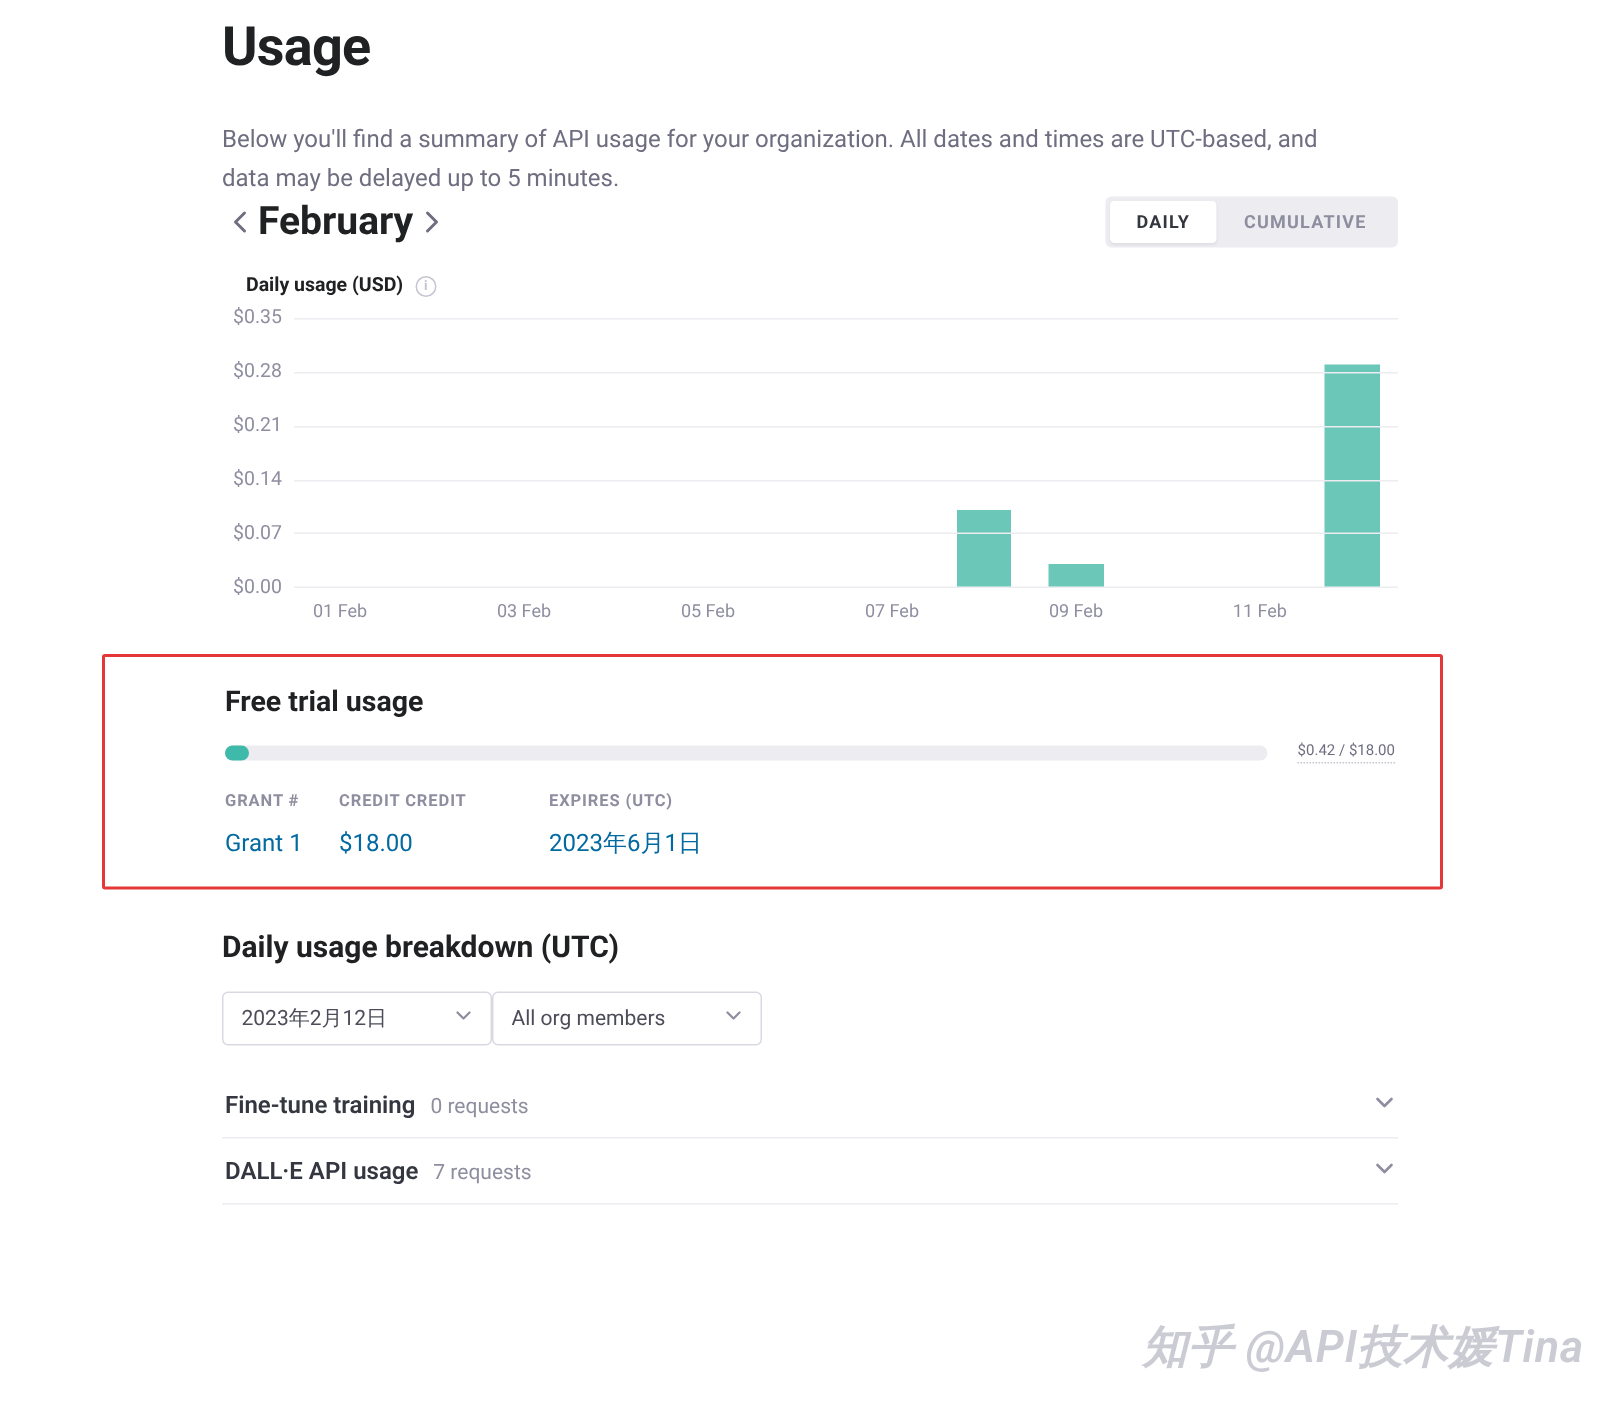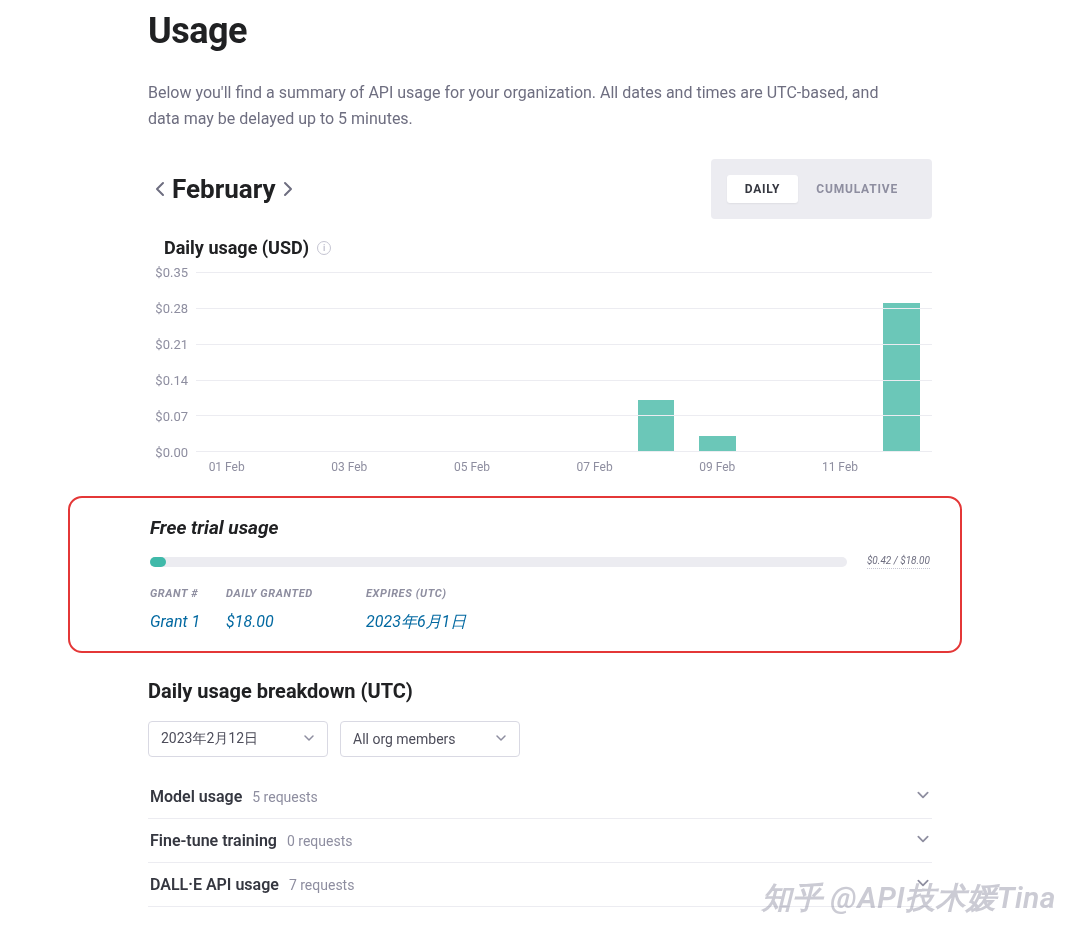--- a/index.html
+++ b/index.html
@@ -19,21 +19,20 @@
     font-size: 36px;
     font-weight: 700;
     color: #202123;
     margin-bottom: 28px;
     letter-spacing: -0.5px;
   }
   .page-desc {
     font-size: 16px;
     color: #6e6e80;
     line-height: 1.6;
-    margin-bottom: 28px;
     max-width: 740px;
   }
 
   
   .month-row {
     display: flex;
     align-items: center;
     justify-content: space-between;
     margin-bottom: 18px;
   }
@@ -52,21 +51,21 @@
   .chev-btn svg { width: 10px; height: 16px; }
   .month-label {
     font-size: 26px;
     font-weight: 700;
     color: #202123;
   }
   .tab-group {
     display: flex;
     background: #ececf1;
     border-radius: 4px;
-    padding: 16px;
+    padding: 3px;
   }
   .tab {
     padding: 7px 18px;
     font-size: 12px;
     font-weight: 700;
     letter-spacing: 0.8px;
     color: #8e8ea0;
     border-radius: 3px;
     cursor: pointer;
   }
@@ -77,21 +76,21 @@
   }
 
   
   .chart-block { margin-bottom: 24px; }
   .chart-title-row {
     display: flex; align-items: center; gap: 8px;
     margin-bottom: 14px;
     padding-left: 16px;
   }
   .chart-title {
-    font-size: 18px;
+    font-size: 13px;
     font-weight: 700;
     color: #202123;
   }
   .info-icon {
     width: 14px; height: 14px; border-radius: 50%;
     border: 1.5px solid #c5c5d2;
     color: #c5c5d2;
     font-size: 9px;
     display: flex; align-items: center; justify-content: center;
     font-weight: 700;
@@ -149,26 +148,25 @@
   .x-tick-slot {
     flex: 1;
     text-align: center;
     font-size: 12px;
     color: #8e8ea0;
   }
 
   
   .highlight-box {
     border: 2px solid #e43737;
-    border-radius: 14px;
+    border-radius: 2px;
     margin-left: -80px;
     margin-right: -30px;
     padding: 18px 30px 18px 80px;
     margin-bottom: 26px;
-    font-style: italic;
   }
   .ft-title {
     font-size: 19px;
     font-weight: 700;
     color: #202123;
     margin-bottom: 16px;
   }
   .ft-bar-row {
     display: flex;
     align-items: center;
@@ -212,21 +210,21 @@
 
   
   .bd-title {
     font-size: 20px;
     font-weight: 700;
     color: #202123;
     margin-bottom: 18px;
   }
   .select-row {
     display: flex;
-    gap: 12px;
+    gap: 0;
     margin-bottom: 18px;
   }
   .select {
     border: 1px solid #d9d9e3;
     border-radius: 4px;
     padding: 8px 12px;
     display: flex;
     align-items: center;
     justify-content: space-between;
     gap: 12px;
@@ -365,21 +363,21 @@
   <div class="highlight-box">
     <div class="ft-title">Free trial usage</div>
     <div class="ft-bar-row">
       <div class="ft-track">
         <div class="ft-fill" id="ft-fill" style="width: 2.33333%;"></div>
       </div>
       <div class="ft-value">$0.42 / $18.00</div>
     </div>
     <div class="ft-table">
       <div class="ft-th">GRANT #</div>
-      <div class="ft-th">DAILY GRANTED</div>
+      <div class="ft-th">CREDIT CREDIT</div>
       <div class="ft-th">EXPIRES (UTC)</div>
       <div class="ft-td">Grant 1</div>
       <div class="ft-td">$18.00</div>
       <div class="ft-td">2023年6月1日</div>
     </div>
   </div>
 
   <div class="bd-title">Daily usage breakdown (UTC)</div>
 
   <div class="select-row">
@@ -391,29 +389,20 @@
     </div>
     <div class="select">
       <span>All org members</span>
       <span class="chev"><svg width="12" height="12" viewBox="0 0 12 12">
             <path d="M2 4 L6 8 L10 4" stroke="currentColor" stroke-width="1.5" fill="none" stroke-linecap="round" stroke-linejoin="round"></path>
           </svg></span>
     </div>
   </div>
 
   <div id="bd-list">
-      <div class="bd-row">
-        <div class="left">
-          <span class="bd-name">Model usage</span>
-          <span class="bd-count">5 requests</span>
-        </div>
-        <span class="bd-chev"><svg viewBox="0 0 12 12">
-            <path d="M2 4 L6 8 L10 4" stroke="currentColor" stroke-width="1.5" fill="none" stroke-linecap="round" stroke-linejoin="round"></path>
-          </svg></span>
-      </div>
       <div class="bd-row">
         <div class="left">
           <span class="bd-name">Fine-tune training</span>
           <span class="bd-count">0 requests</span>
         </div>
         <span class="bd-chev"><svg viewBox="0 0 12 12">
             <path d="M2 4 L6 8 L10 4" stroke="currentColor" stroke-width="1.5" fill="none" stroke-linecap="round" stroke-linejoin="round"></path>
           </svg></span>
       </div>
       <div class="bd-row">

